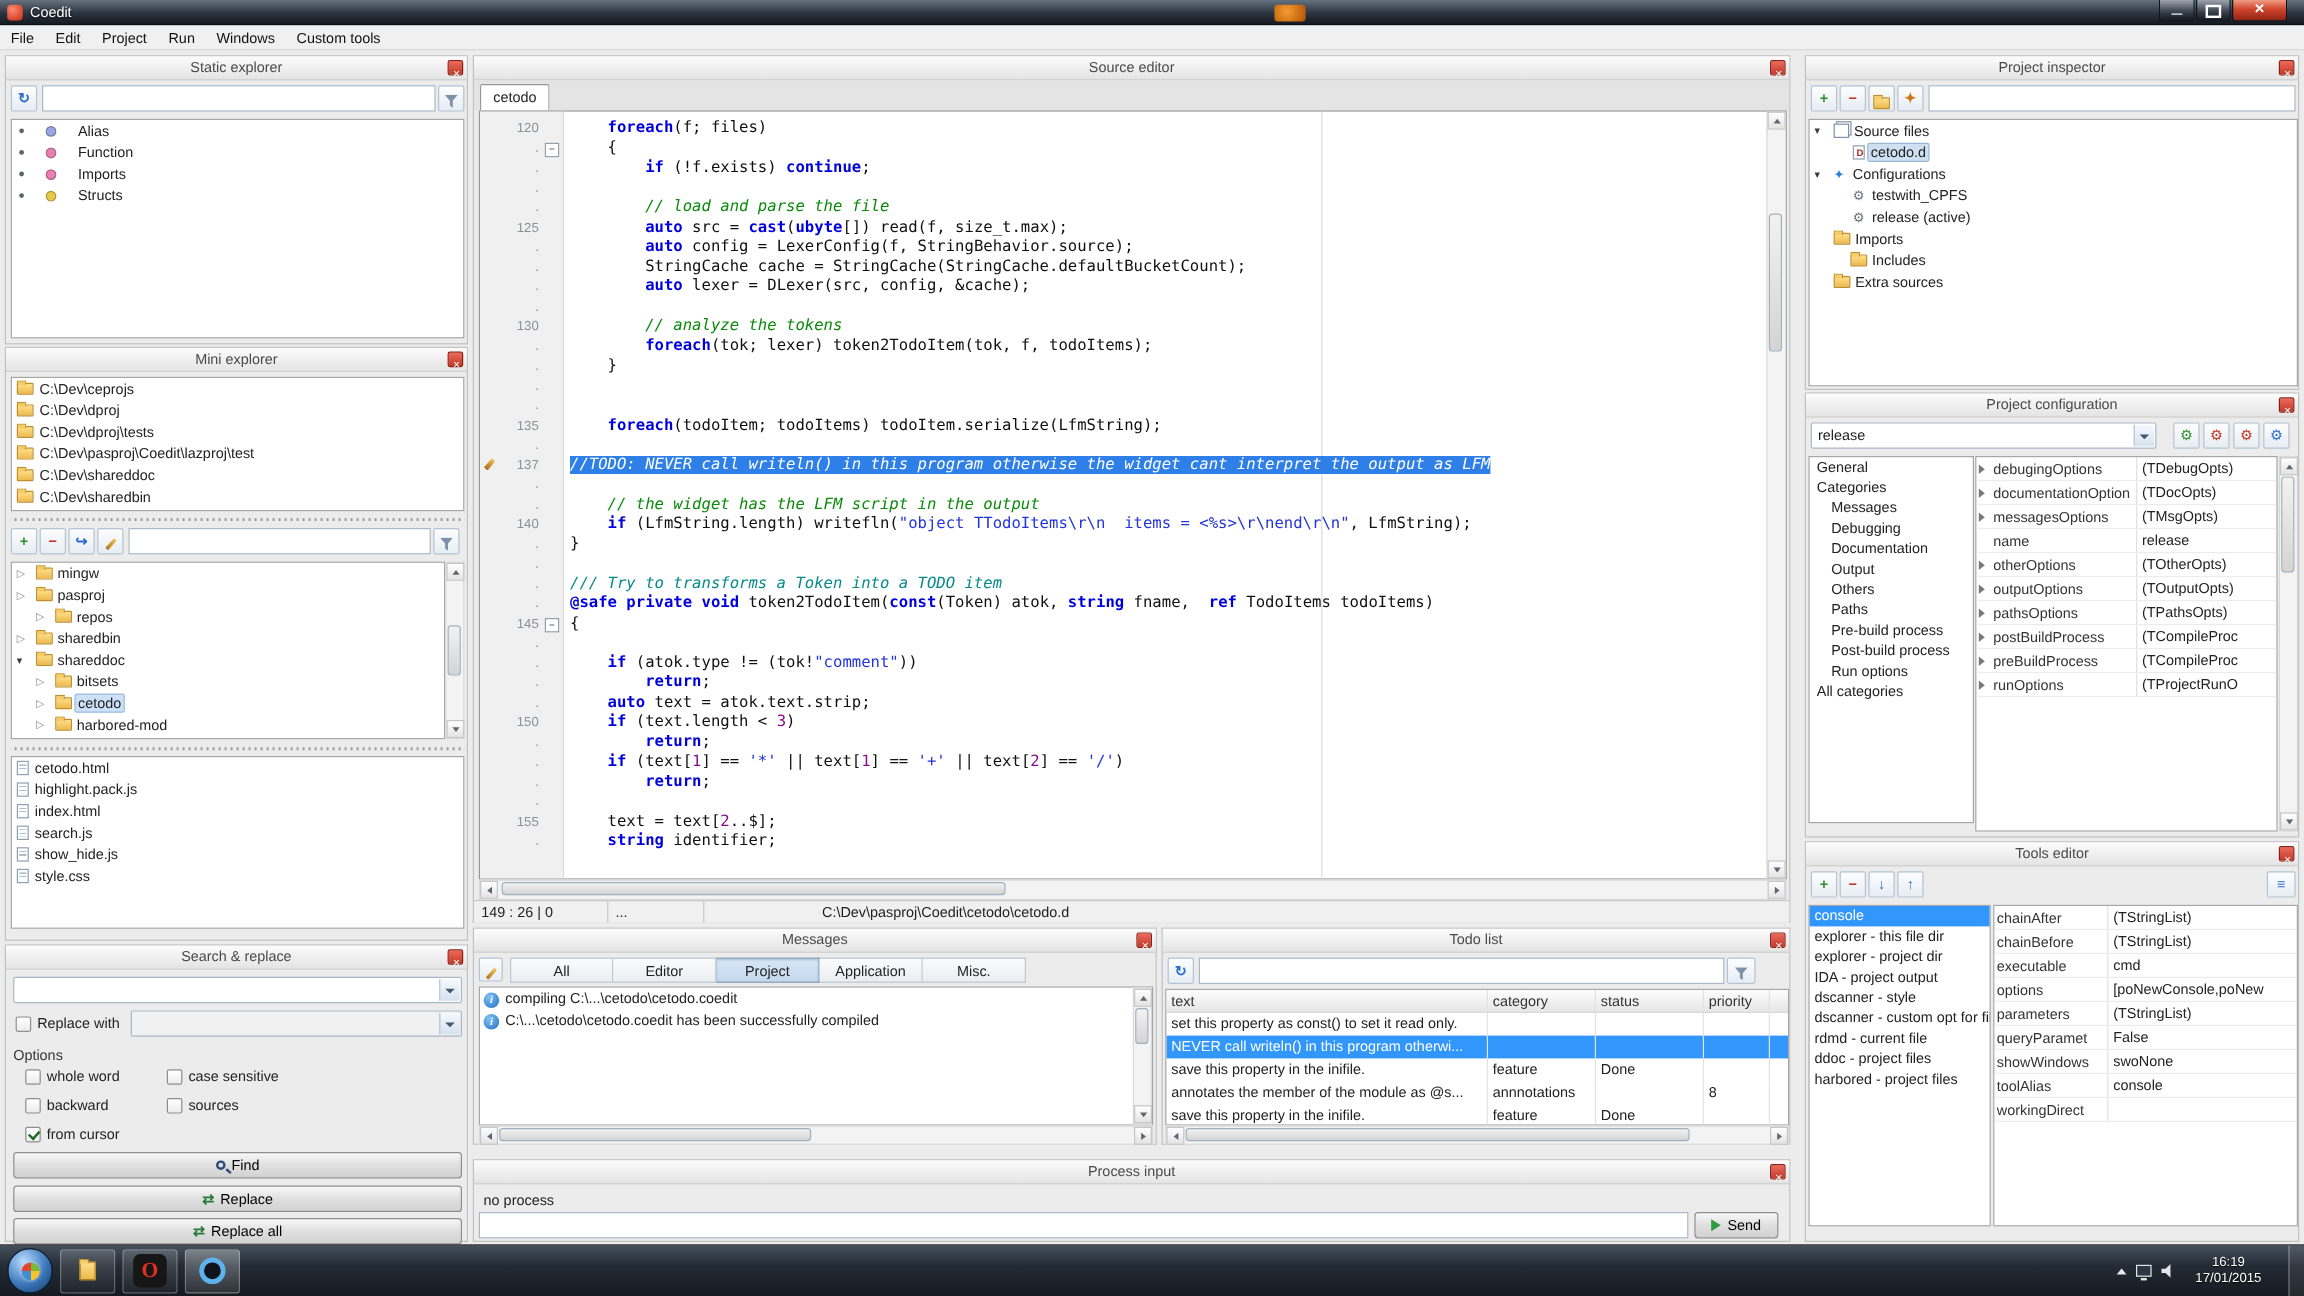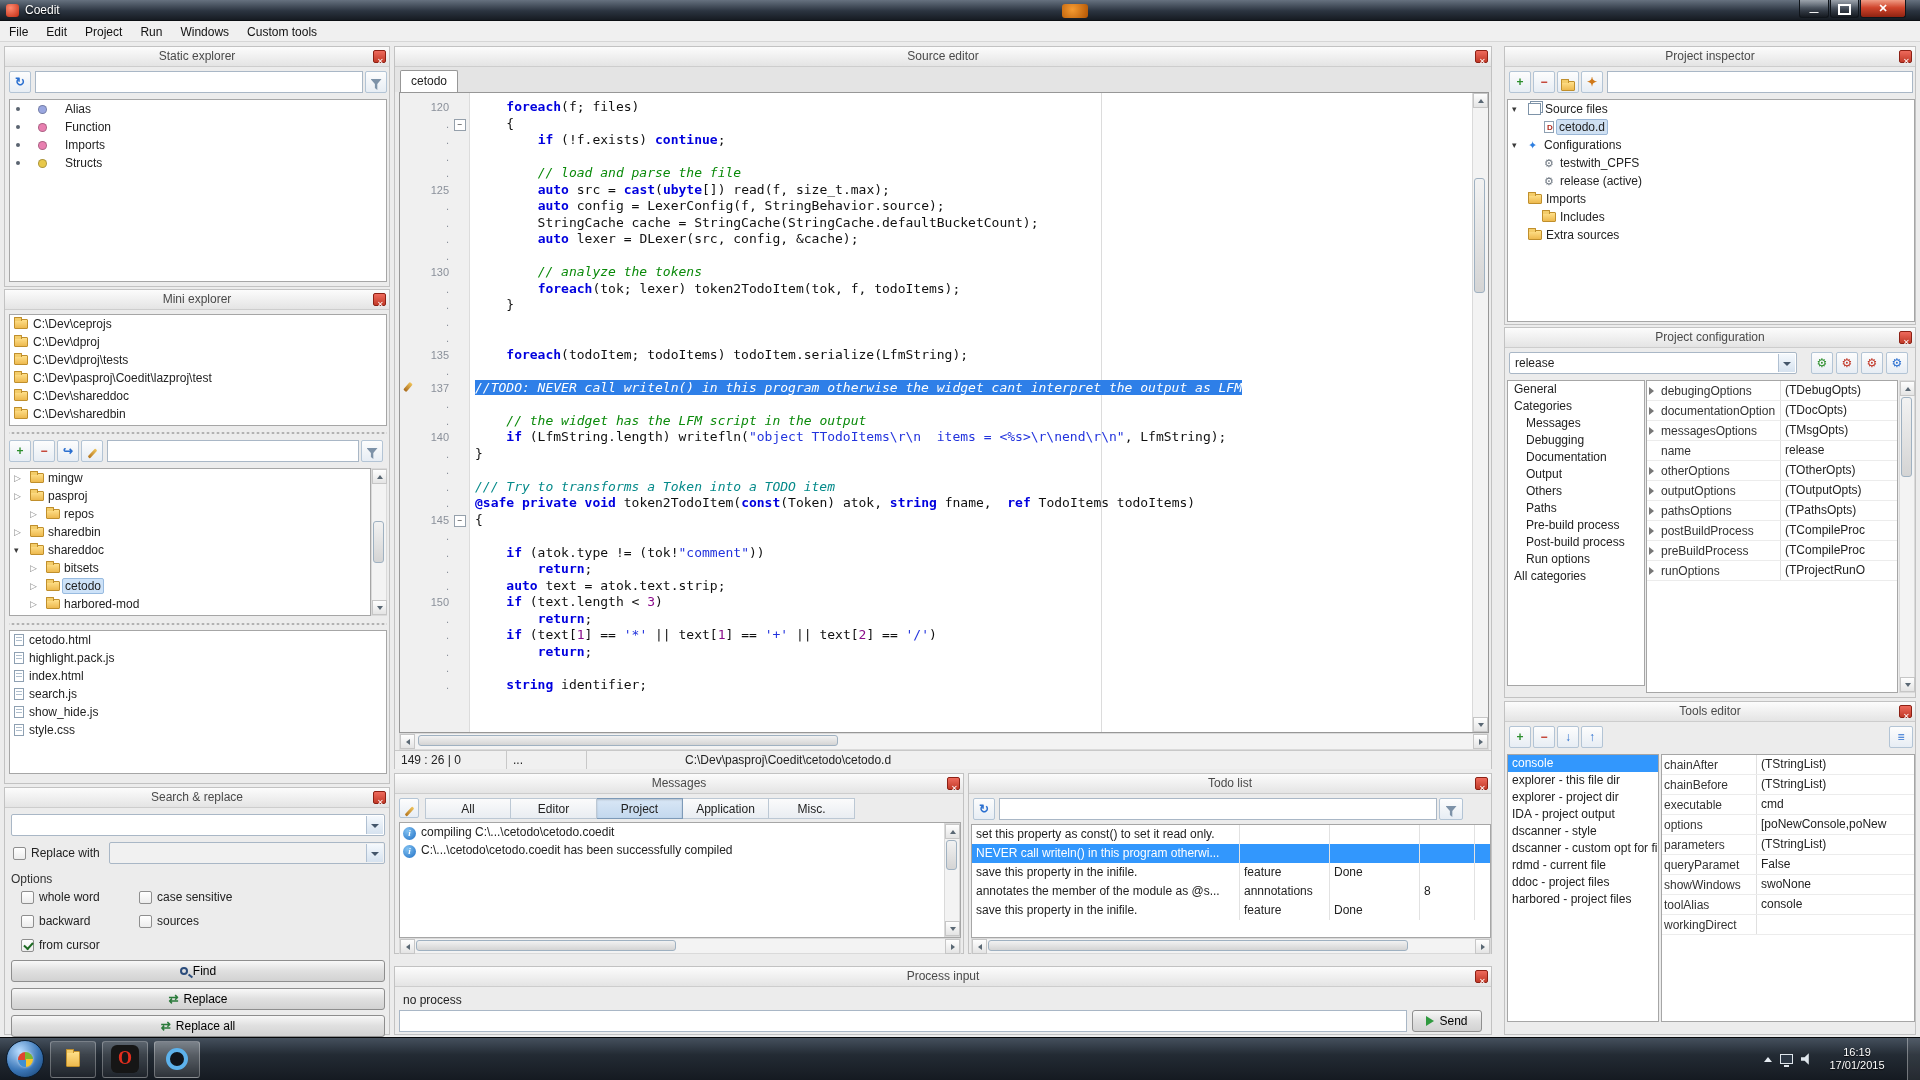--- a/index.html
+++ b/index.html
@@ -724,20 +724,28 @@
           <span class="gut">
             <span class="mk"></span>
             <span class="lnum">.</span>
             <span class="fold"></span>
           </span>
           <span class="cbody"></span>
         </div>
         <div class="edline">
           <span class="gut">
             <span class="mk"></span>
+            <span class="lnum">155</span>
+            <span class="fold"></span>
+          </span>
+          <span class="cbody"><span class="tk-p">    text = text[</span><span class="tk-n">2</span><span class="tk-p">..$];</span></span>
+        </div>
+        <div class="edline">
+          <span class="gut">
+            <span class="mk"></span>
             <span class="lnum">.</span>
             <span class="fold"></span>
           </span>
           <span class="cbody"><span class="tk-p">    </span><span class="tk-k">string</span><span class="tk-p"> identifier;</span></span>
         </div>
       </div>
     <div class="vsb" id="ed-vsb">
       <span class="sar u"></span>
         <span class="sar d"></span>
         <span class="sth" style="top:85px;height:115px"></span>
@@ -786,20 +794,26 @@
       <span class="sth" style="left:16px;width:260px"></span>
   </div>
 </div>
 
 <div class="panel" id="p-todo">
   <div class="ph"><span>Todo list</span><span class="px"></span></div>
   <div class="tbtn refresh ic-refresh"></div>
   <input class="tinput" style="">
   <div class="tbtn fun"><span class="ic-funnel"></span></div>
   <div class="sunken" id="todo-grid">
+    <div id="todo-head">
+        <div class="tcell thead c0">text</div>
+        <div class="tcell thead c1">category</div>
+        <div class="tcell thead c2">status</div>
+        <div class="tcell thead c3">priority</div>
+      </div>
     <div id="todo-rows">
         <div class="trowg">
           <div class="tcell c0">set this property as const() to set it read only.</div>
           <div class="tcell c1"></div>
           <div class="tcell c2"></div>
           <div class="tcell c3"></div>
         </div>
         <div class="trowg sel">
           <div class="tcell c0">NEVER call writeln() in this program otherwi...</div>
           <div class="tcell c1"></div>

